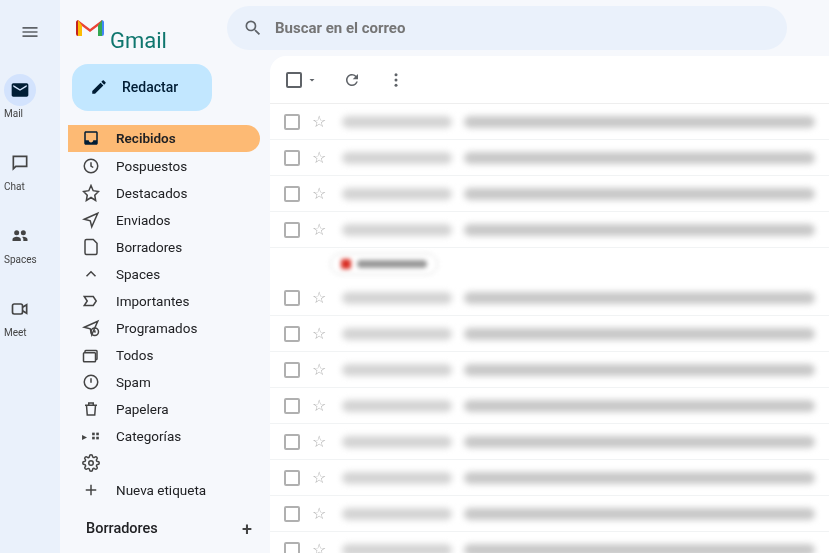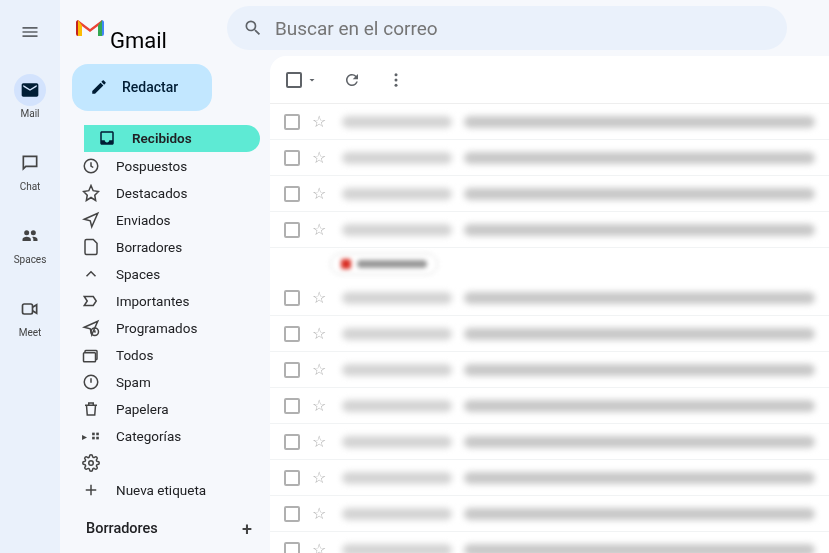--- a/index.html
+++ b/index.html
@@ -1,44 +1,44 @@
 <!DOCTYPE html>
 <html><head>
   <meta charset="utf-8">
   <style>
     * { margin: 0; padding: 0; box-sizing: border-box; font-family: 'Google Sans', Roboto, Arial, sans-serif; }
     body { width: 829px; height: 553px; background: #f6f8fc; overflow: hidden; display: flex; }
     
     
     .rail { width: 60px; background: #eaf1fb; display: flex; flex-direction: column; align-items: center; padding-top: 12px; gap: 8px; }
     .rail-menu { width: 40px; height: 40px; display: flex; align-items: center; justify-content: center; border-radius: 50%; cursor: pointer; }
-    .rail-item { width: 52px; display: flex; flex-direction: column; align-items: center; gap: 2px; padding: 6px 0; cursor: pointer; margin-top: 8px; }
+    .rail-item { width: 52px; display: flex; flex-direction: column; gap: 2px; padding: 6px 0; cursor: pointer; margin-top: 8px; }
     .rail-icon-box { width: 32px; height: 32px; display: flex; align-items: center; justify-content: center; border-radius: 16px; }
     .rail-item.active .rail-icon-box { background: #d3e3fd; }
     .rail-label { font-size: 10px; color: #444; }
     
     
     .main-col { flex: 1; display: flex; flex-direction: column; }
     
     
     .header { height: 56px; display: flex; align-items: center; padding: 0 16px; gap: 20px; }
     .logo { display: flex; align-items: center; gap: 6px; cursor: pointer; }
-    .logo-text { font-size: 22px; color: #000000; font-weight: 400; margin-top: 24px; }
+    .logo-text { font-size: 22px; color: #0f766e; font-weight: 400; margin-top: 24px; }
     .search-wrap { flex: 1; max-width: 560px; margin-left: 40px; }
     .search { height: 44px; background: #eaf1fb; border-radius: 22px; display: flex; align-items: center; padding: 0 16px; gap: 12px; }
-    .search input { border: none; background: transparent; outline: none; font-size: 19px; flex: 1; color: #5f6368; }
+    .search input { border: none; background: transparent; outline: none; font-size: 15px; flex: 1; color: #5f6368; font-weight: bold; }
     
     
     .content { flex: 1; display: flex; overflow: hidden; }
     
     
     .sidebar { width: 210px; padding: 8px 0 8px 8px; display: flex; flex-direction: column; overflow-y: auto; }
     .compose-btn { width: 140px; height: 52px; background: #c2e7ff; border-radius: 16px; display: flex; align-items: center; gap: 14px; padding: 0 18px; font-size: 14px; font-weight: 500; color: #001d35; cursor: pointer; margin-bottom: 14px; margin-left: 4px; }
     .sb-item { height: 30px; display: flex; align-items: center; gap: 16px; padding: 0 14px; border-radius: 0 16px 16px 0; font-size: 13.5px; color: #202124; cursor: pointer; margin-right: 10px; }
-    .sb-item.active { background: #5eead4; font-weight: 600; margin-left: 16px; }
+    .sb-item.active { background: #fdba74; font-weight: 600; }
     .sb-item .sb-ic { width: 18px; height: 18px; display: flex; align-items: center; justify-content: center; color: #444; flex-shrink: 0; }
     .sb-section { display: flex; align-items: center; justify-content: space-between; padding: 14px 18px 6px 18px; font-size: 14.5px; font-weight: 500; color: #202124; }
     .sb-section .plus { cursor: pointer; font-size: 18px; color: #444; }
     
     
     .mail-panel { flex: 1; background: #fff; border-radius: 16px 0 0 0; display: flex; flex-direction: column; overflow: hidden; }
     .toolbar { height: 48px; display: flex; align-items: center; gap: 24px; padding: 0 16px; border-bottom: 1px solid #eee; }
     .tb-check { display: flex; align-items: center; gap: 4px; cursor: pointer; }
     .tb-icon { width: 20px; height: 20px; display: flex; align-items: center; justify-content: center; cursor: pointer; color: #5f6368; }
     .mail-list { flex: 1; overflow-y: auto; }

